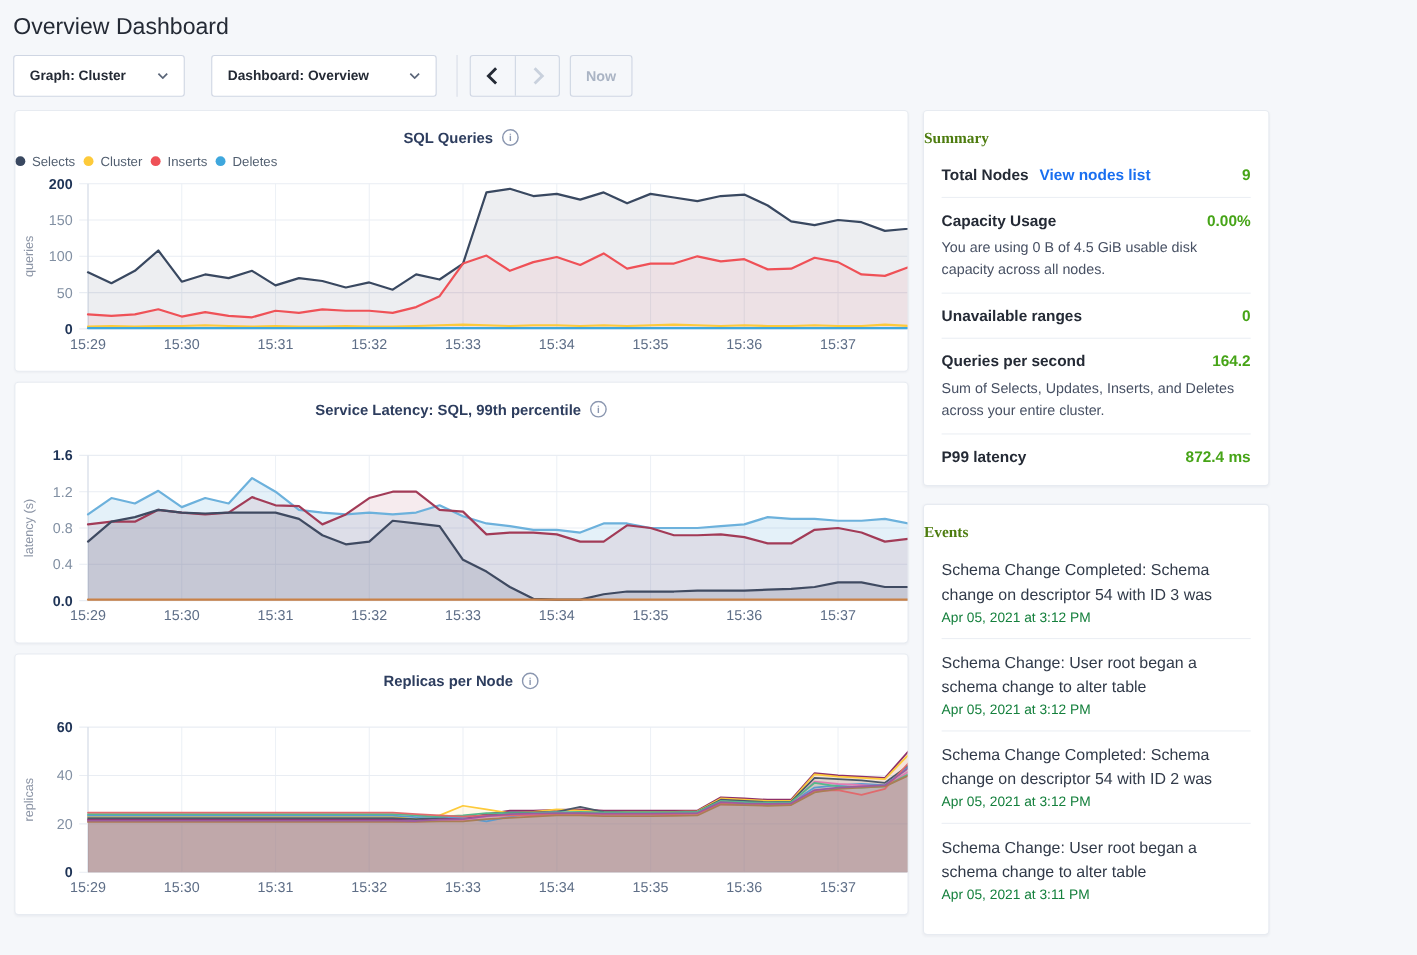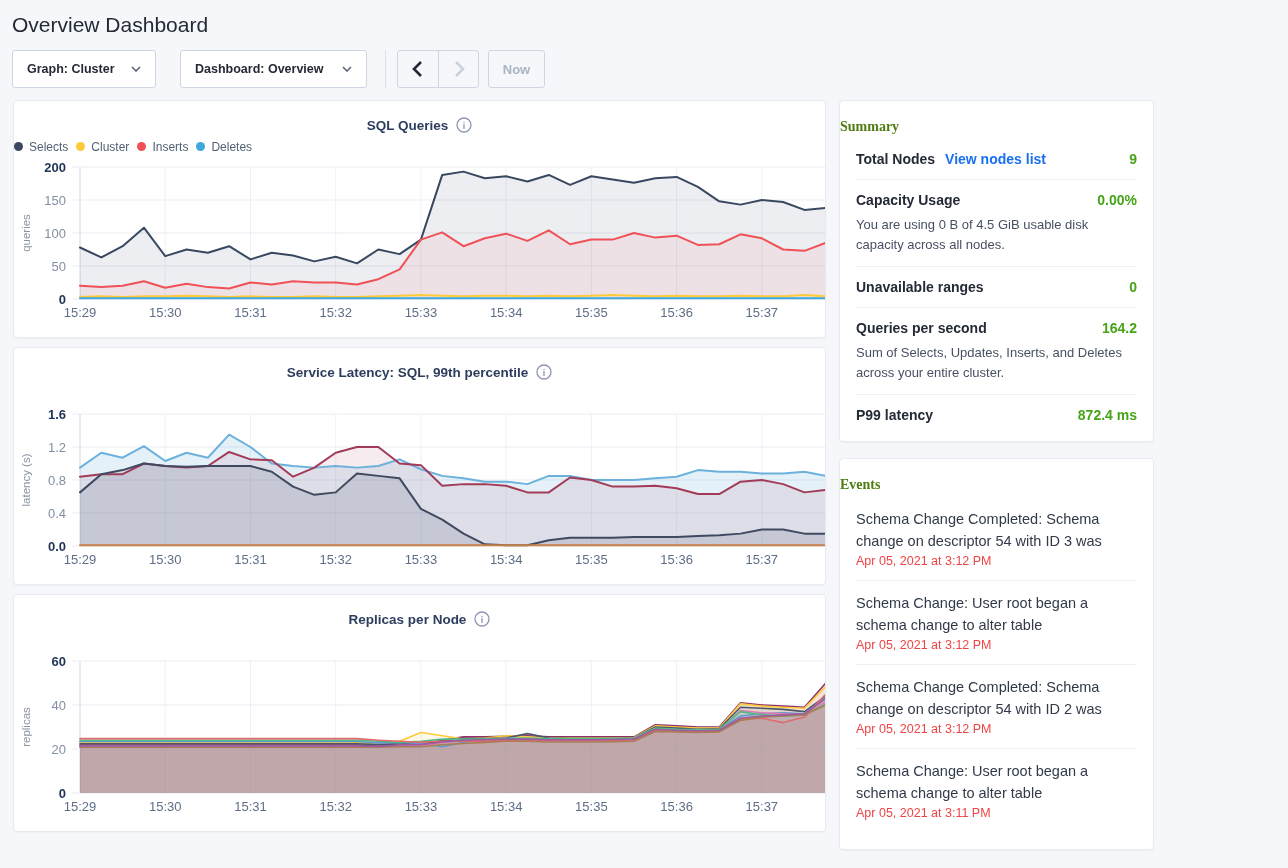--- a/index.html
+++ b/index.html
@@ -11,22 +11,22 @@
   }
   .page-title { font-size:21px; font-weight:500; padding:13px 0 0 12px; color:#242a35; }
 
   
   .toolbar { display:flex; align-items:center; margin:13px 12px 0 12px; height:38px; }
   .dd {
     height:38px; border:1px solid #cfd6e3; border-radius:3px; background:#fff;
     display:flex; align-items:center; justify-content:space-between;
     padding:0 14px; font-size:12.5px; font-weight:bold; color:#242a35; cursor:pointer;
   }
-  .dd1 { width:144px;text-align:center; }
-  .dd2 { width:187px; margin-left:24px; }
+  .dd1 { width:156px;text-align:center; }
+  .dd2 { width:205px; margin-left:24px; }
   .vsep { width:1px; height:38px; background:#d9dee8; margin-left:18px; }
   .timepicker {
     margin-left:30px; width:421px; height:38px; border:1px solid #cfd6e3; background:#fff;
     border-radius:3px; display:flex; align-items:center; padding:0 14px 0 10px; gap:12px; cursor:pointer;
   }
   .badge { background:#e2e8f1; border-radius:3px; padding:4px 7px; font-size:12px; font-weight:bold; color:#475066; }
   .time-label { font-size:13.5px; font-weight:bold; flex:1; }
   .arrows { margin-left:11px; display:flex; border:1px solid #cfd6e3; border-radius:3px; height:38px; }
   .arrow { width:40px; display:flex; align-items:center; justify-content:center; cursor:pointer; }
   .arrow + .arrow { border-left:1px solid #cfd6e3; }
@@ -64,21 +64,21 @@
   .srow-head { display:flex; align-items:baseline; gap:10px; }
   .slabel { font-weight:bold; font-size:14px; color:#242a35; }
   .slink { color:#196ff0; font-weight:bold; font-size:14px; text-decoration:none; cursor:pointer; }
   .svalue { margin-left:auto; color:#46a417; font-weight:bold; font-size:14px; }
   .sdesc { margin-top:7px; font-size:13px; color:#475063; line-height:1.5; }
   .summary-card { padding-bottom:6px; }
   .events-card { margin-top:16px; min-height:392px; padding-bottom:8px; }
   .erow { margin:0 16px; padding:11px 0 12px; }
   .erow + .erow { border-top:1px solid #eceff4; }
   .etext { font-size:14.5px; color:#313a49; line-height:22px; }
-  .etime { margin-top:2px; font-size:12.5px; color:#ef4444; }
+  .etime { margin-top:2px; font-size:12.5px; color:#15803d; }
 
   svg text { font-family:"Liberation Sans", sans-serif; }
 </style>
 </head>
 <body>
 
 <div class="page-title">Overview Dashboard</div>
 
 <div class="toolbar">
   <div class="dd dd1">

